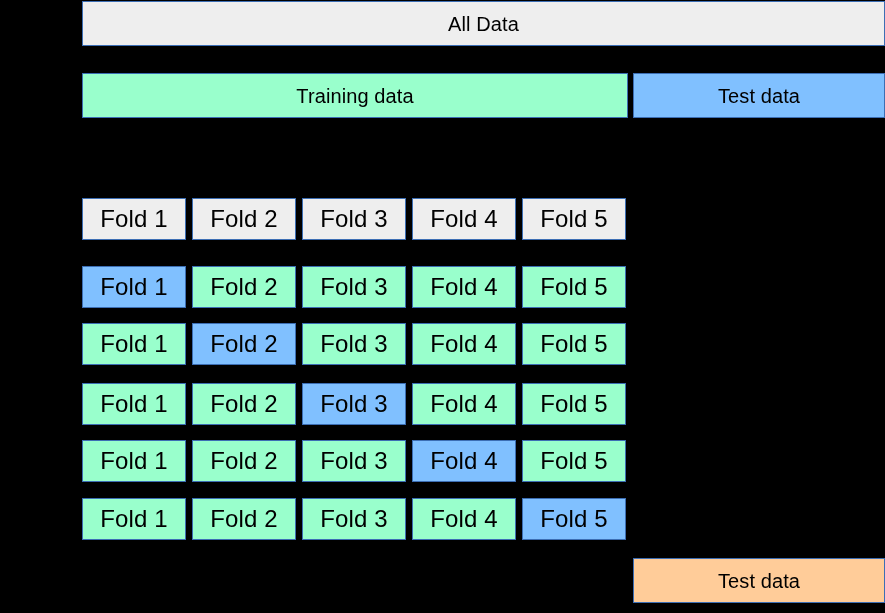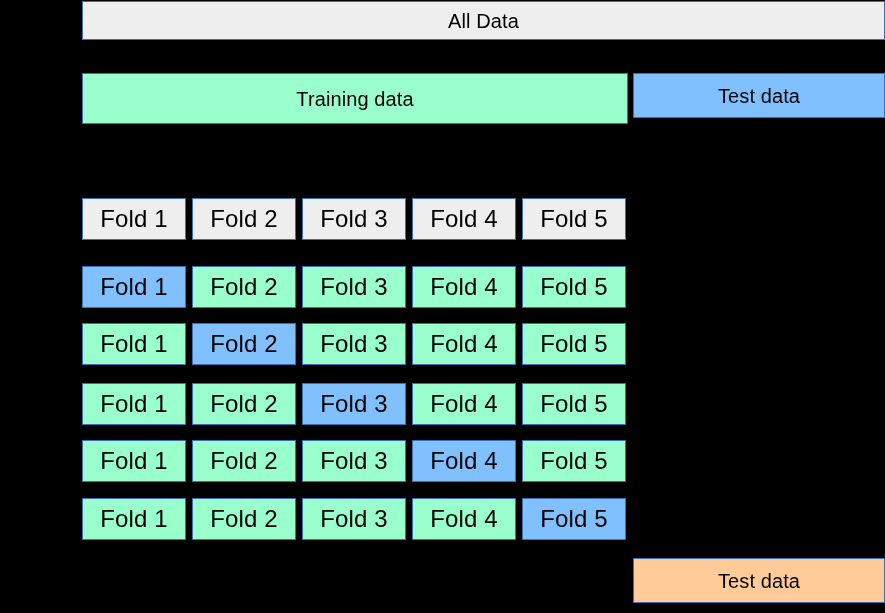--- a/index.html
+++ b/index.html
@@ -44,22 +44,22 @@
 
   .fill-gray   { background: #eeeeee; }
   .fill-green  { background: #99ffcc; }
   .fill-blue   { background: #80c0ff; }
   .fill-orange { background: #ffcc99; }
 </style>
 </head>
 <body>
 
 <div id="diagram">
-    <div class="box fill-gray wide" style="left: 82px; top: 1px; width: 803px; height: 39px;">All Data</div>
-    <div class="box fill-green wide" style="left: 82px; top: 73px; width: 546px; height: 51px;">Training data</div>
+    <div class="box fill-gray wide" style="left: 82px; top: 1px; width: 803px; height: 45px;">All Data</div>
+    <div class="box fill-green wide" style="left: 82px; top: 73px; width: 546px; height: 45px;">Training data</div>
     <div class="box fill-blue wide" style="left: 633px; top: 73px; width: 252px; height: 45px;">Test data</div>
     <div class="box fill-gray" style="left: 82px; top: 198px; width: 104px; height: 42px;">Fold 1</div>
     <div class="box fill-gray" style="left: 192px; top: 198px; width: 104px; height: 42px;">Fold 2</div>
     <div class="box fill-gray" style="left: 302px; top: 198px; width: 104px; height: 42px;">Fold 3</div>
     <div class="box fill-gray" style="left: 412px; top: 198px; width: 104px; height: 42px;">Fold 4</div>
     <div class="box fill-gray" style="left: 522px; top: 198px; width: 104px; height: 42px;">Fold 5</div>
     <div class="box fill-blue" style="left: 82px; top: 266px; width: 104px; height: 42px;">Fold 1</div>
     <div class="box fill-green" style="left: 192px; top: 266px; width: 104px; height: 42px;">Fold 2</div>
     <div class="box fill-green" style="left: 302px; top: 266px; width: 104px; height: 42px;">Fold 3</div>
     <div class="box fill-green" style="left: 412px; top: 266px; width: 104px; height: 42px;">Fold 4</div>

